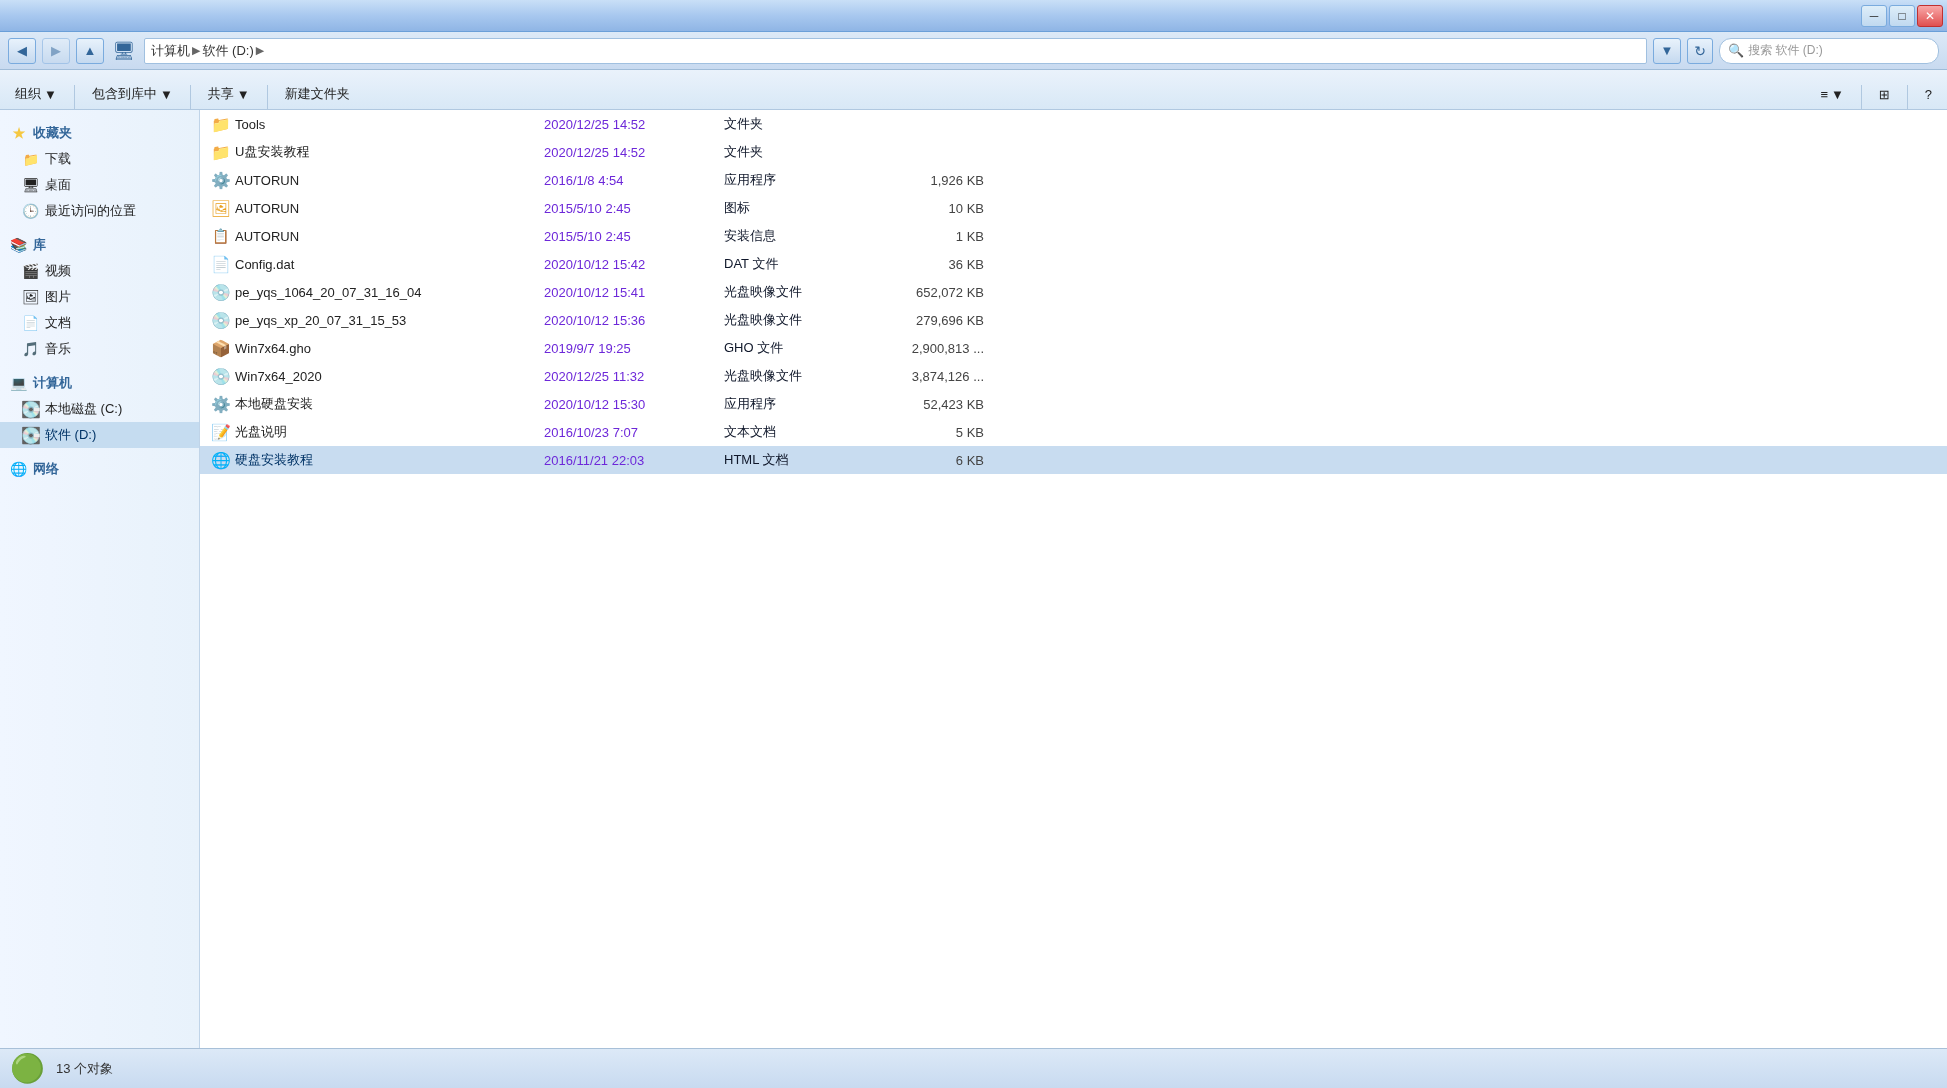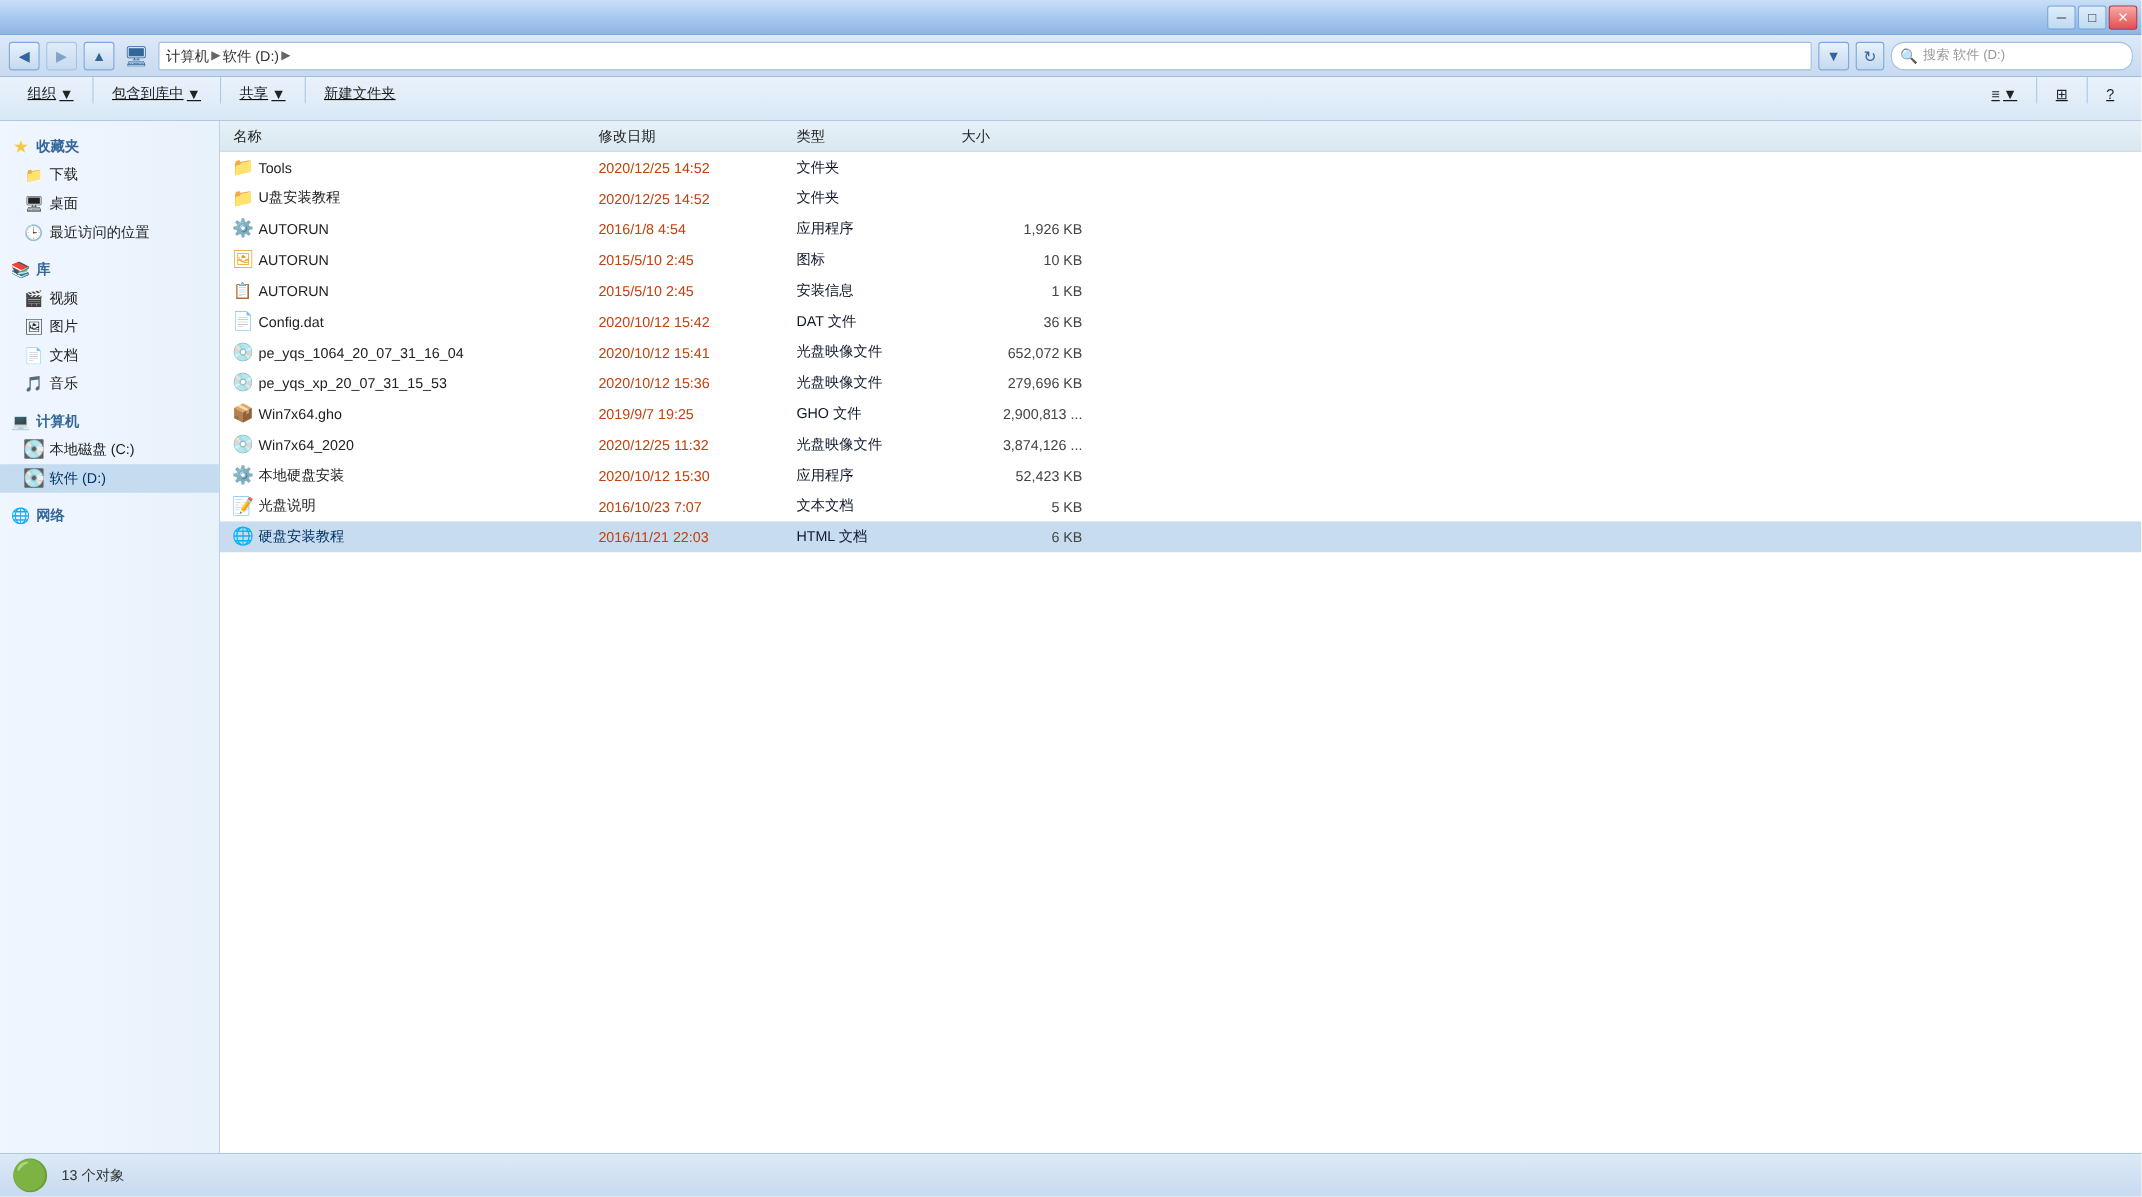--- a/index.html
+++ b/index.html
@@ -118,25 +118,24 @@
     .search-icon-span {
       font-size: 13px;
       color: #888;
     }
 
     
     .toolbar {
       height: 40px;
       background: linear-gradient(to bottom, #eaf2fb 0%, #d8e8f6 100%);
       display: flex;
-      align-items: flex-start;
-      padding: 0 14px;
+      align-items: flex-end;
+      padding: 0 4px;
       gap: 6px;
       border-bottom: 1px solid #b0c8e0;
-      text-decoration: underline;
     }
     .toolbar-btn {
       height: 30px;
       padding: 0 10px;
       border: 1px solid transparent;
       border-radius: 3px;
       background: transparent;
       cursor: pointer;
       font-size: 13px;
       color: #222;
@@ -240,21 +239,21 @@
     .file-row.selected {
       background: #c8dcf0;
       color: #003366;
     }
     .file-row .col-name {
       display: flex;
       align-items: center;
       gap: 5px;
       width: 340px;
     }
-    .file-row .col-date { width: 180px; color: #c2410c; }
+    .file-row .col-date { width: 180px; color: #6d28d9; }
     .file-row .col-type { width: 150px; color: #0f172a; }
     .file-row .col-size { width: 120px; text-align: right; padding-right: 10px; color: #444; }
 
     
     .status-bar {
       height: 40px;
       background: linear-gradient(to bottom, #dce9f7, #c8daf0);
       border-top: 1px solid #a8c0d8;
       display: flex;
       align-items: center;
@@ -445,34 +444,20 @@
       <div class="sidebar-header">
         <span class="icon-box network-icon">🌐</span>
         <span>网络</span>
       </div>
     </div>
 
   </div>
 
   <div class="file-area">
 
-    <div class="column-header">
-      <div class="col-name">
-        <button class="col-header-btn">名称</button>
-      </div>
-      <div class="col-date">
-        <button class="col-header-btn">修改日期</button>
-      </div>
-      <div class="col-type">
-        <button class="col-header-btn">类型</button>
-      </div>
-      <div class="col-size">
-        <button class="col-header-btn">大小</button>
-      </div>
-    </div>
 
     <div class="file-list" id="file-list">
         <div class="file-row">
     <div class="col-name">
       <span class="icon-box folder-icon">📁</span>
       <span>Tools</span>
     </div>
     <div class="col-date">2020/12/25 14:52</div>
     <div class="col-type">文件夹</div>
     <div class="col-size"></div>

